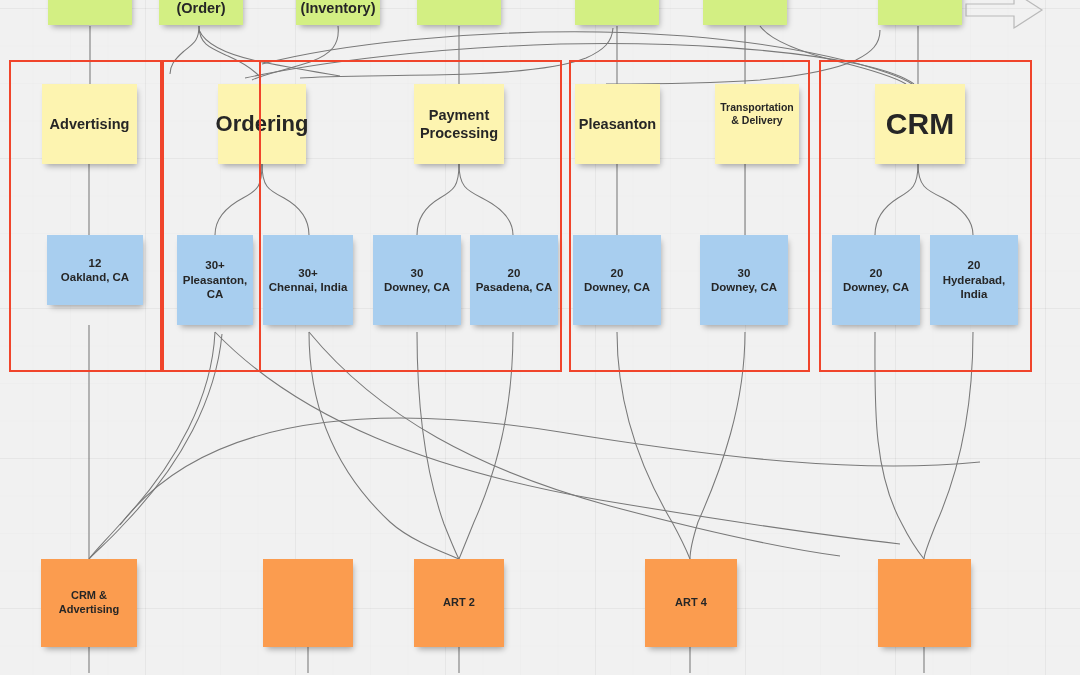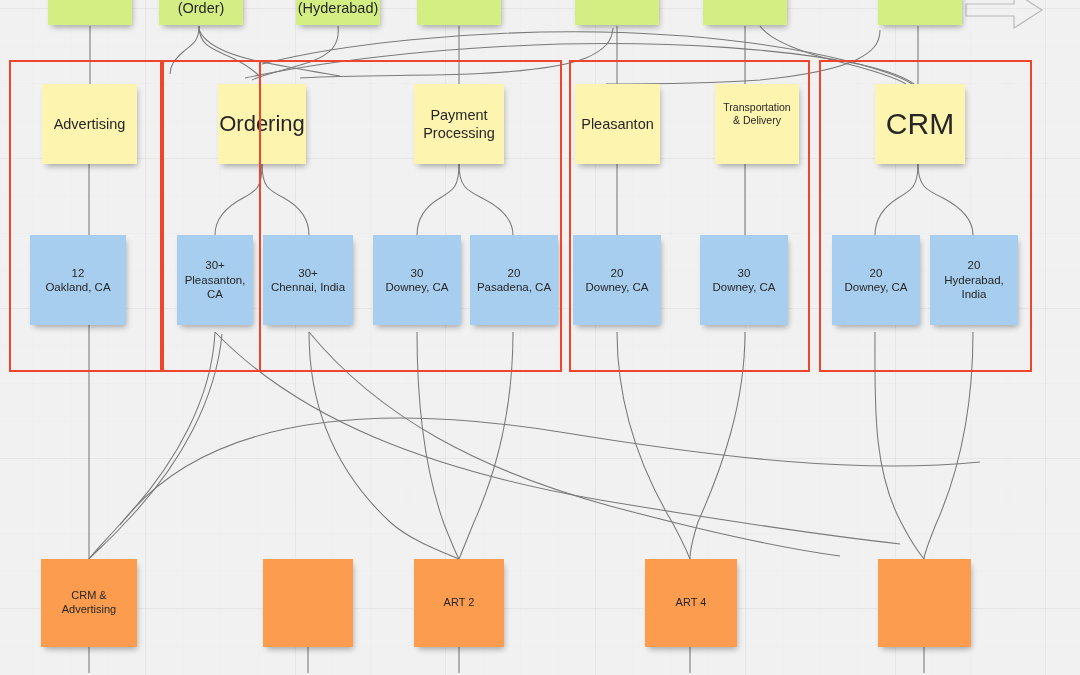--- a/index.html
+++ b/index.html
@@ -30,21 +30,21 @@
   .note{
     position:absolute;
     box-sizing:border-box;
     display:flex;align-items:center;justify-content:center;
     text-align:center;
     color:#262626;
     line-height:1.25;
     box-shadow:2px 4px 6px -2px rgba(0,0,0,0.33);
     z-index:3;
   }
-  .note span{display:block;padding:0 5px;}
+  .note span{display:block;padding:0 5px;font-weight:bold;}
   .note.green{background:#d3ef83;}
   .note.yellow{background:#fdf4b0;}
   .note.blue{background:#a8ceef;}
   .note.orange{background:#fb9c4f;}
 
   .note.green{font-size:14.5px;}
   .note.yellow{font-size:14.5px;}
   .note.yellow.big{font-size:22px;}
   .note.yellow.small{font-size:10.5px;}
   .note.blue{font-size:11.5px;}
@@ -127,21 +127,21 @@
     </g>
   </svg>
 
   <div class="note green" style="left:48px;top:-60px;width:84px;height:85px;">
     <span></span>
   </div>
   <div class="note green" style="left:159px;top:-60px;width:84px;height:85px;align-items:flex-end;padding-bottom:8px;">
     <span>(Order)</span>
   </div>
   <div class="note green" style="left:296px;top:-60px;width:84px;height:85px;align-items:flex-end;padding-bottom:8px;">
-    <span>(Hyderabad)</span>
+    <span>(Inventory)</span>
   </div>
   <div class="note green" style="left:417px;top:-60px;width:84px;height:85px;">
     <span></span>
   </div>
   <div class="note green" style="left:575px;top:-60px;width:84px;height:85px;">
     <span></span>
   </div>
   <div class="note green" style="left:703px;top:-60px;width:84px;height:85px;">
     <span></span>
   </div>
@@ -161,21 +161,21 @@
   <div class="note yellow" style="left:575px;top:84px;width:85px;height:80px;">
     <span>Pleasanton</span>
   </div>
   <div class="note yellow small" style="left:703px;top:84px;width:84px;height:80px;align-items:flex-start;padding-top:17px;margin-left:12px;">
     <span class="ml">Transportation<br>&amp; Delivery</span>
   </div>
   <div class="note yellow big" style="left:875px;top:84px;width:90px;height:80px;font-size:30px;">
     <span>CRM</span>
   </div>
 
-  <div class="note blue" style="left:30px;top:235px;width:96px;height:90px;">
+  <div class="note blue" style="left:47px;top:235px;width:96px;height:70px;">
     <span>12<br>Oakland, CA</span>
   </div>
   <div class="note blue" style="left:177px;top:235px;width:76px;height:90px;">
     <span>30+<br>Pleasanton, CA</span>
   </div>
   <div class="note blue" style="left:263px;top:235px;width:90px;height:90px;">
     <span>30+<br>Chennai, India</span>
   </div>
   <div class="note blue" style="left:373px;top:235px;width:88px;height:90px;">
     <span>30<br>Downey, CA</span>

